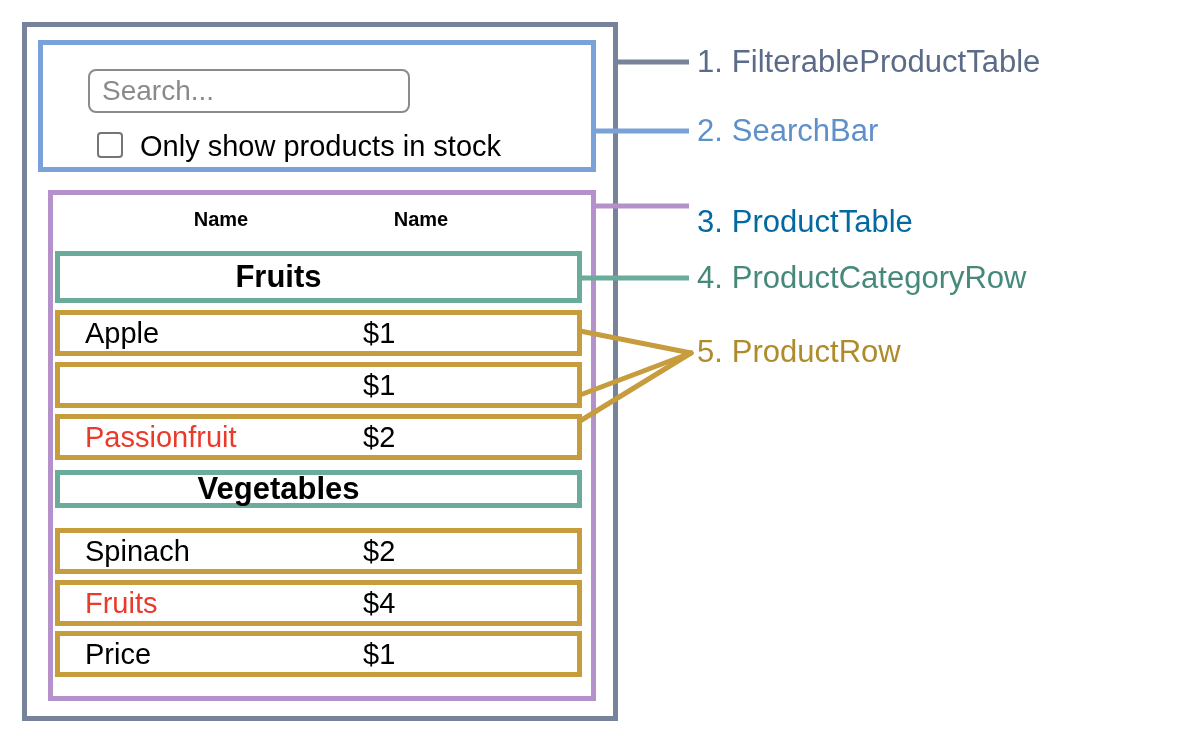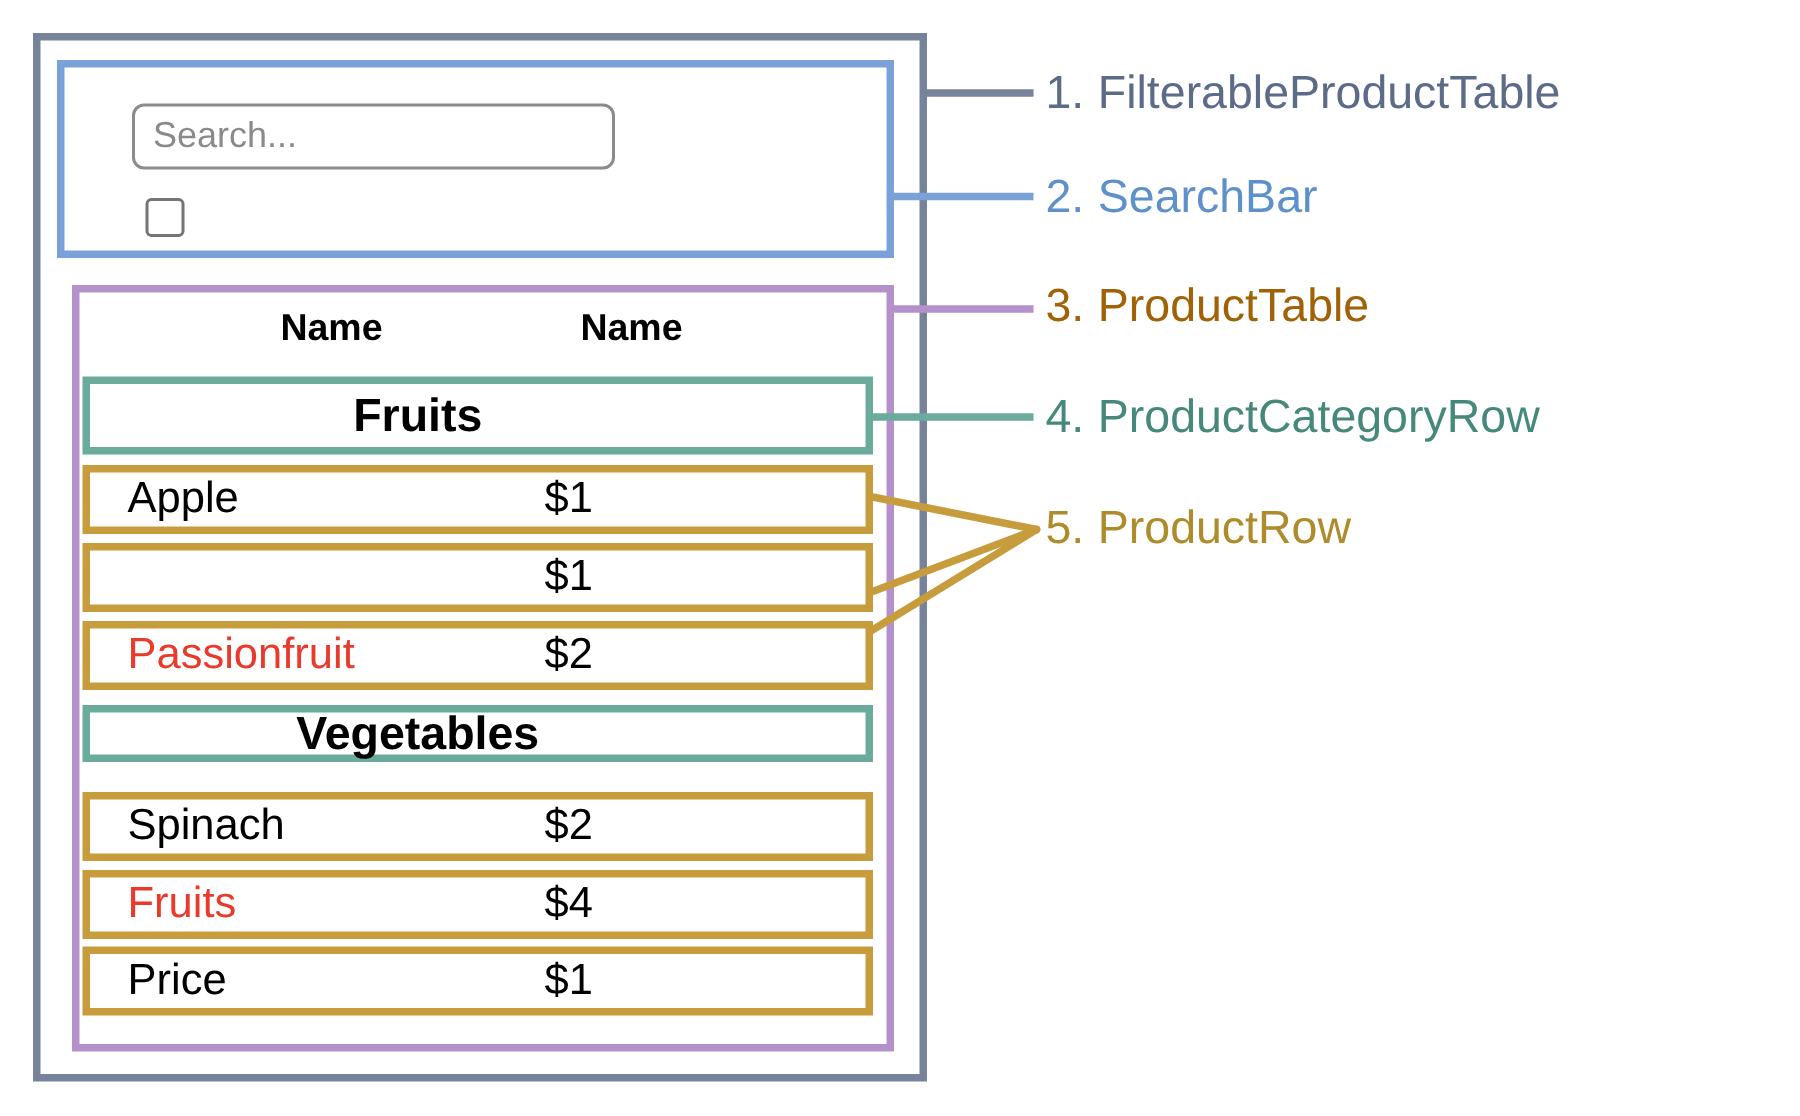--- a/index.html
+++ b/index.html
@@ -7,34 +7,34 @@
     position:relative;width:1200px;height:744px;background:#ffffff;overflow:hidden;
     font-family:"Liberation Sans","DejaVu Sans",sans-serif;color:#000;
   }
   .box{position:absolute;box-sizing:border-box;background:#fff;}
   .outer-box{left:22px;top:22px;width:596px;height:699px;border:5px solid #76839B;}
   .searchbar-box{left:38px;top:40px;width:558px;height:132px;border:5px solid #7AA2D8;}
   .producttable-box{left:48px;top:190px;width:548px;height:511px;border:5px solid #B591CB;}
   .search-input{
     position:absolute;left:88px;top:69px;width:322px;height:44px;box-sizing:border-box;
     border:2px solid #8B8B8B;border-radius:8px;padding:0 0 0 12px;
-    font-family:"Liberation Sans","DejaVu Sans",sans-serif;font-size:24px;color:#000;background:#fff;outline:none;
+    font-family:"Liberation Sans","DejaVu Sans",sans-serif;font-size:28px;color:#000;background:#fff;outline:none;
   }
   .search-input::placeholder{color:#8A8A8A;opacity:1;}
   .checkbox{
     position:absolute;left:97px;top:132px;width:26px;height:26px;box-sizing:border-box;
     border:2px solid #757575;border-radius:4px;background:#fff;cursor:pointer;
   }
   .checkbox-label{
     position:absolute;left:140px;top:146px;transform:translateY(-50%);
     font-size:29px;white-space:nowrap;
   }
   .col-header{
     position:absolute;top:219px;transform:translate(-50%,-50%);
-    font-size:25px;font-weight:bold;white-space:nowrap;
+    font-size:20px;font-weight:bold;white-space:nowrap;
   }
   .col-header.name{left:221px;}
   .col-header.price{left:421px;}
   .category-box{
     left:55px;width:527px;height:52px;border:5px solid #6BAB9C;
     display:flex;align-items:center;justify-content:center;padding-right:80px;
   }
   .category-box span{font-size:31px;font-weight:bold;}
   .product-row{
     left:55px;width:527px;height:46px;border:5px solid #C79C3D;
@@ -57,20 +57,21 @@
 </head>
 <body>
 
 <div class="canvas">
 
   <div class="box outer-box"></div>
 
   <div class="box searchbar-box"></div>
   <input class="search-input" type="text" placeholder="Search..." style="">
   <span class="checkbox"></span>
+  <span class="checkbox-label">Only show products in stock</span>
 
   <div class="box producttable-box"></div>
   <span class="col-header name">Name</span>
   <span class="col-header price">Name</span>
 
   <div class="box category-box" style="top:251px;">
     <span>Fruits</span>
   </div>
 
   <div class="box product-row" style="top:310px;">
@@ -111,21 +112,21 @@
     <line x1="580" y1="395" x2="691" y2="353" stroke="#C79C3D" stroke-width="5" stroke-linecap="round"></line>
     <line x1="580" y1="421" x2="691" y2="353" stroke="#C79C3D" stroke-width="5" stroke-linecap="round"></line>
   </svg>
 
   <div class="legend-item" style="top: 62px; color: rgb(92, 107, 136);">
     <span class="legend-num">1.</span><span>FilterableProductTable</span>
   </div>
   <div class="legend-item" style="top: 131px; color: rgb(94, 144, 201);">
     <span class="legend-num">2.</span><span>SearchBar</span>
   </div>
-  <div class="legend-item" style="top: 204px; color: #a16207;">
+  <div class="legend-item" style="top: 222px; color: #0369a1;">
     <span class="legend-num">3.</span><span>ProductTable</span>
   </div>
   <div class="legend-item" style="top: 278px; color: rgb(70, 137, 123);">
     <span class="legend-num">4.</span><span>ProductCategoryRow</span>
   </div>
   <div class="legend-item" style="top: 352px; color: rgb(174, 140, 44);">
     <span class="legend-num">5.</span><span>ProductRow</span>
   </div>
 
 </div>

